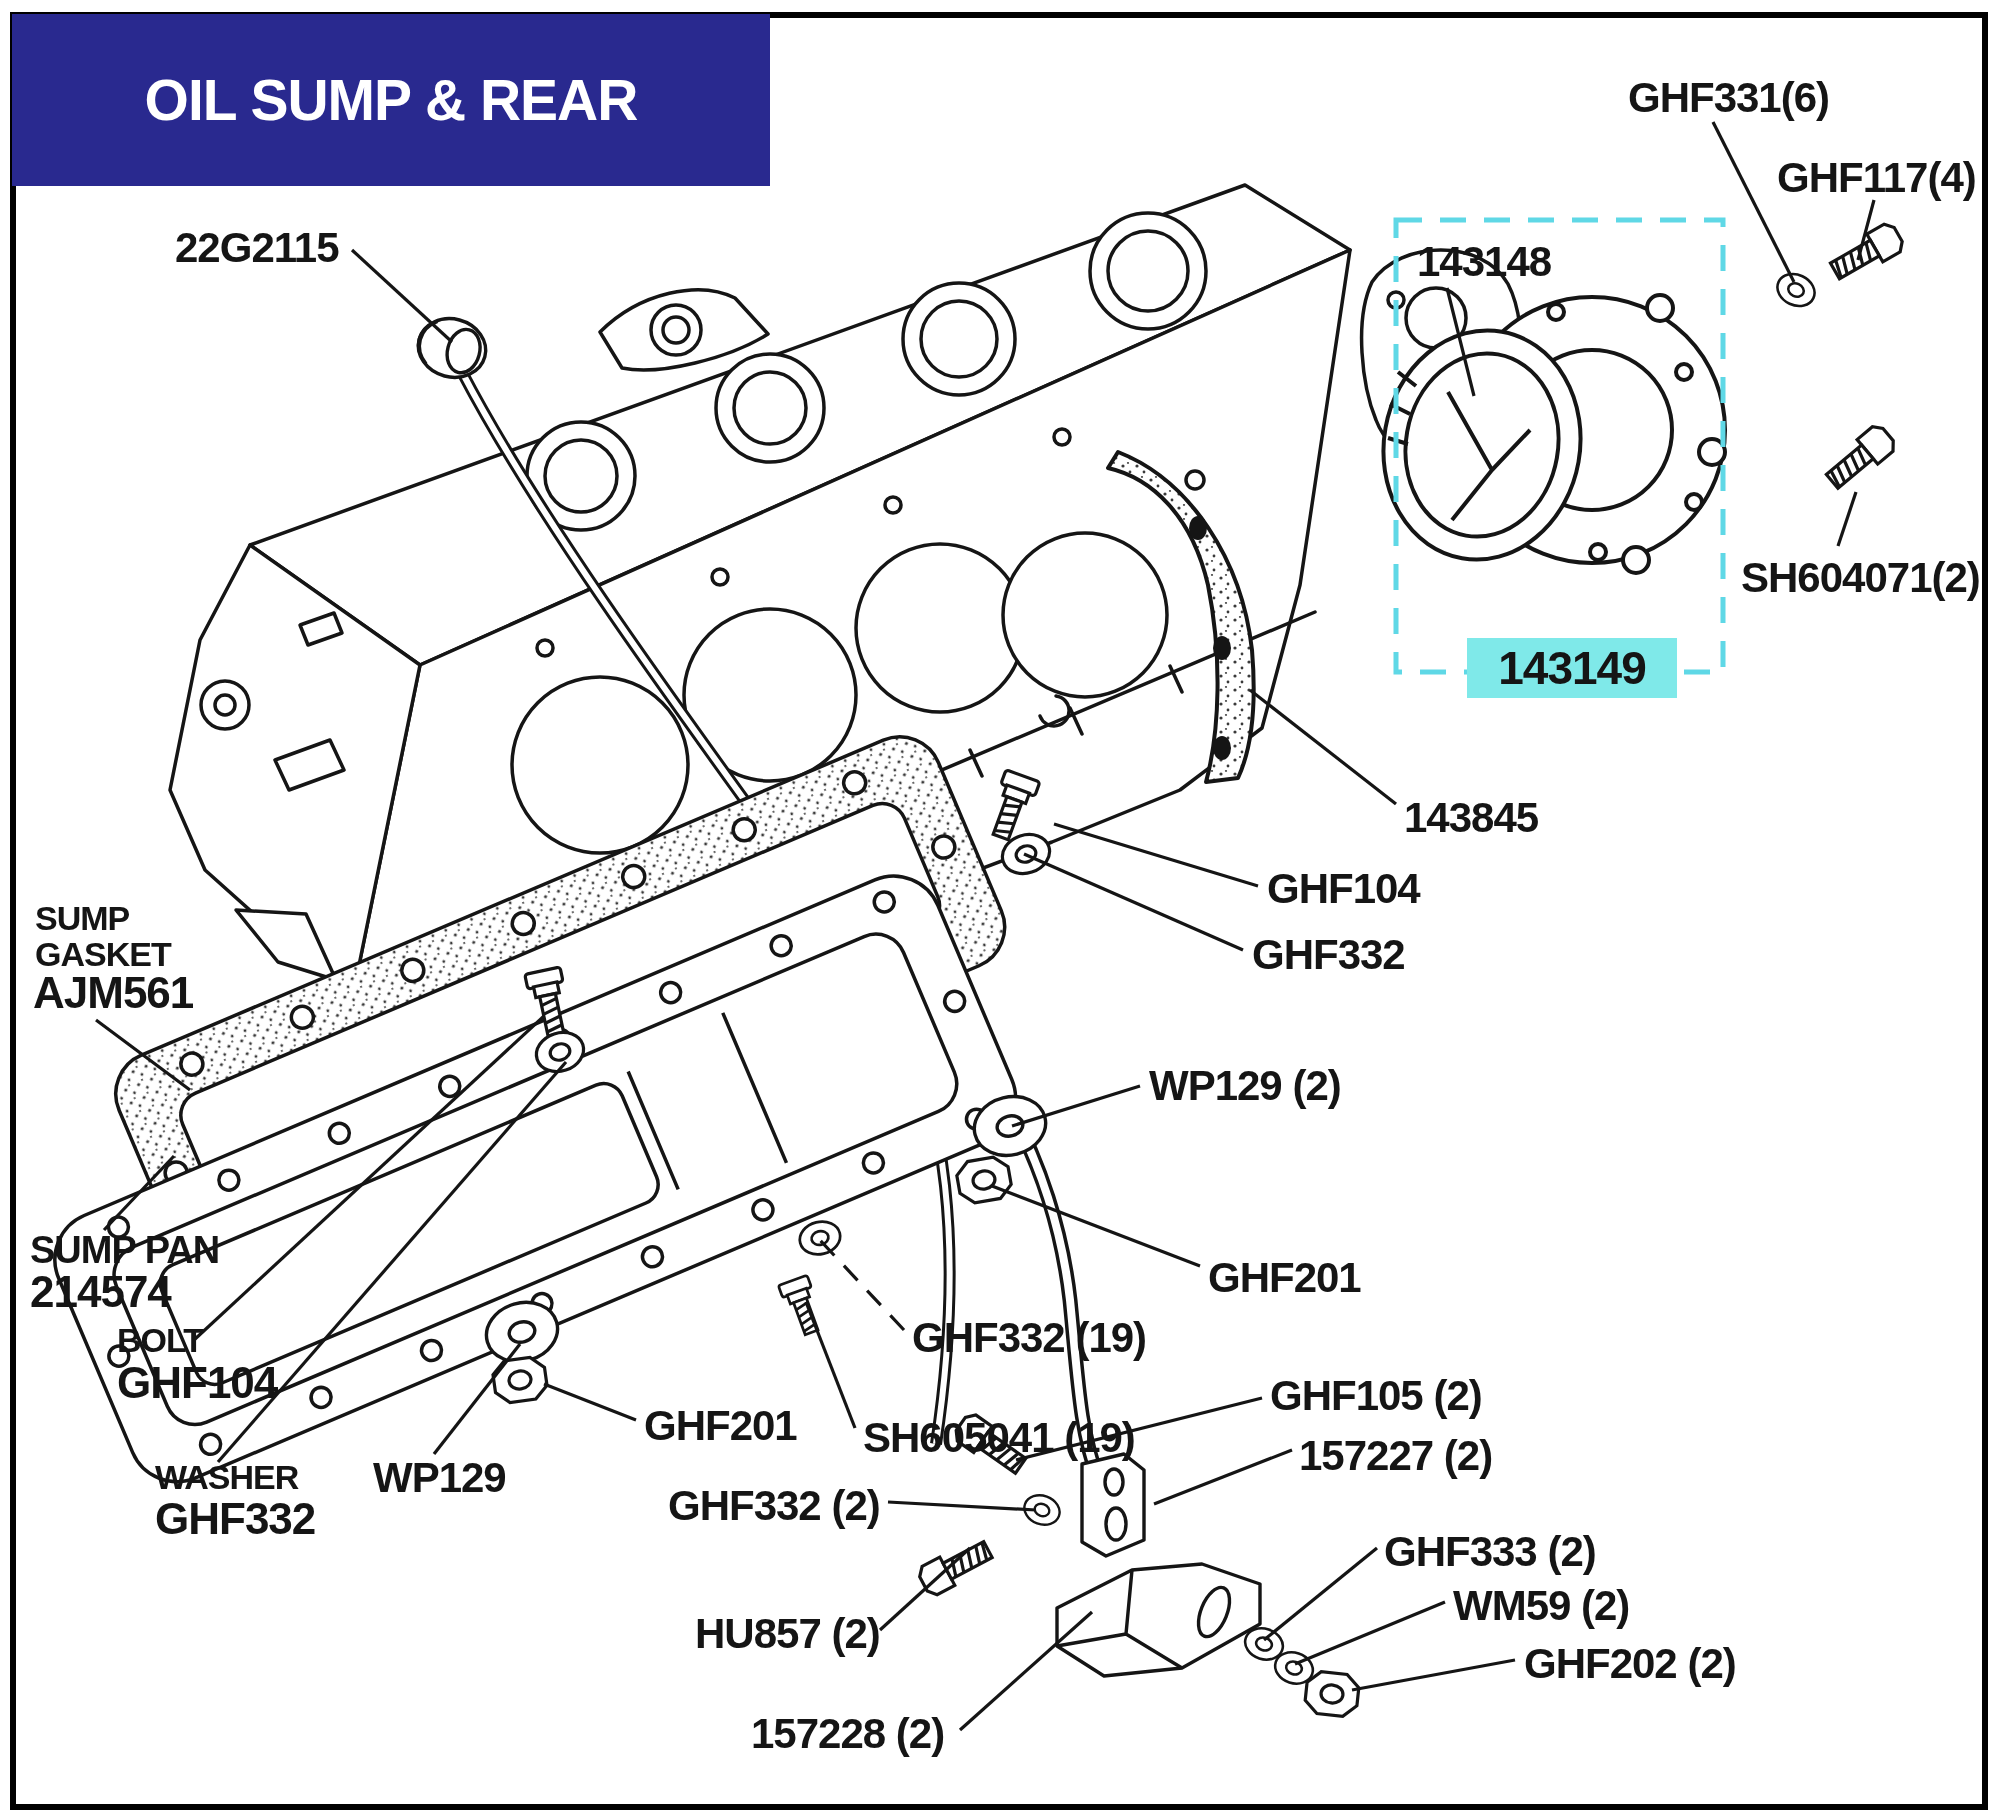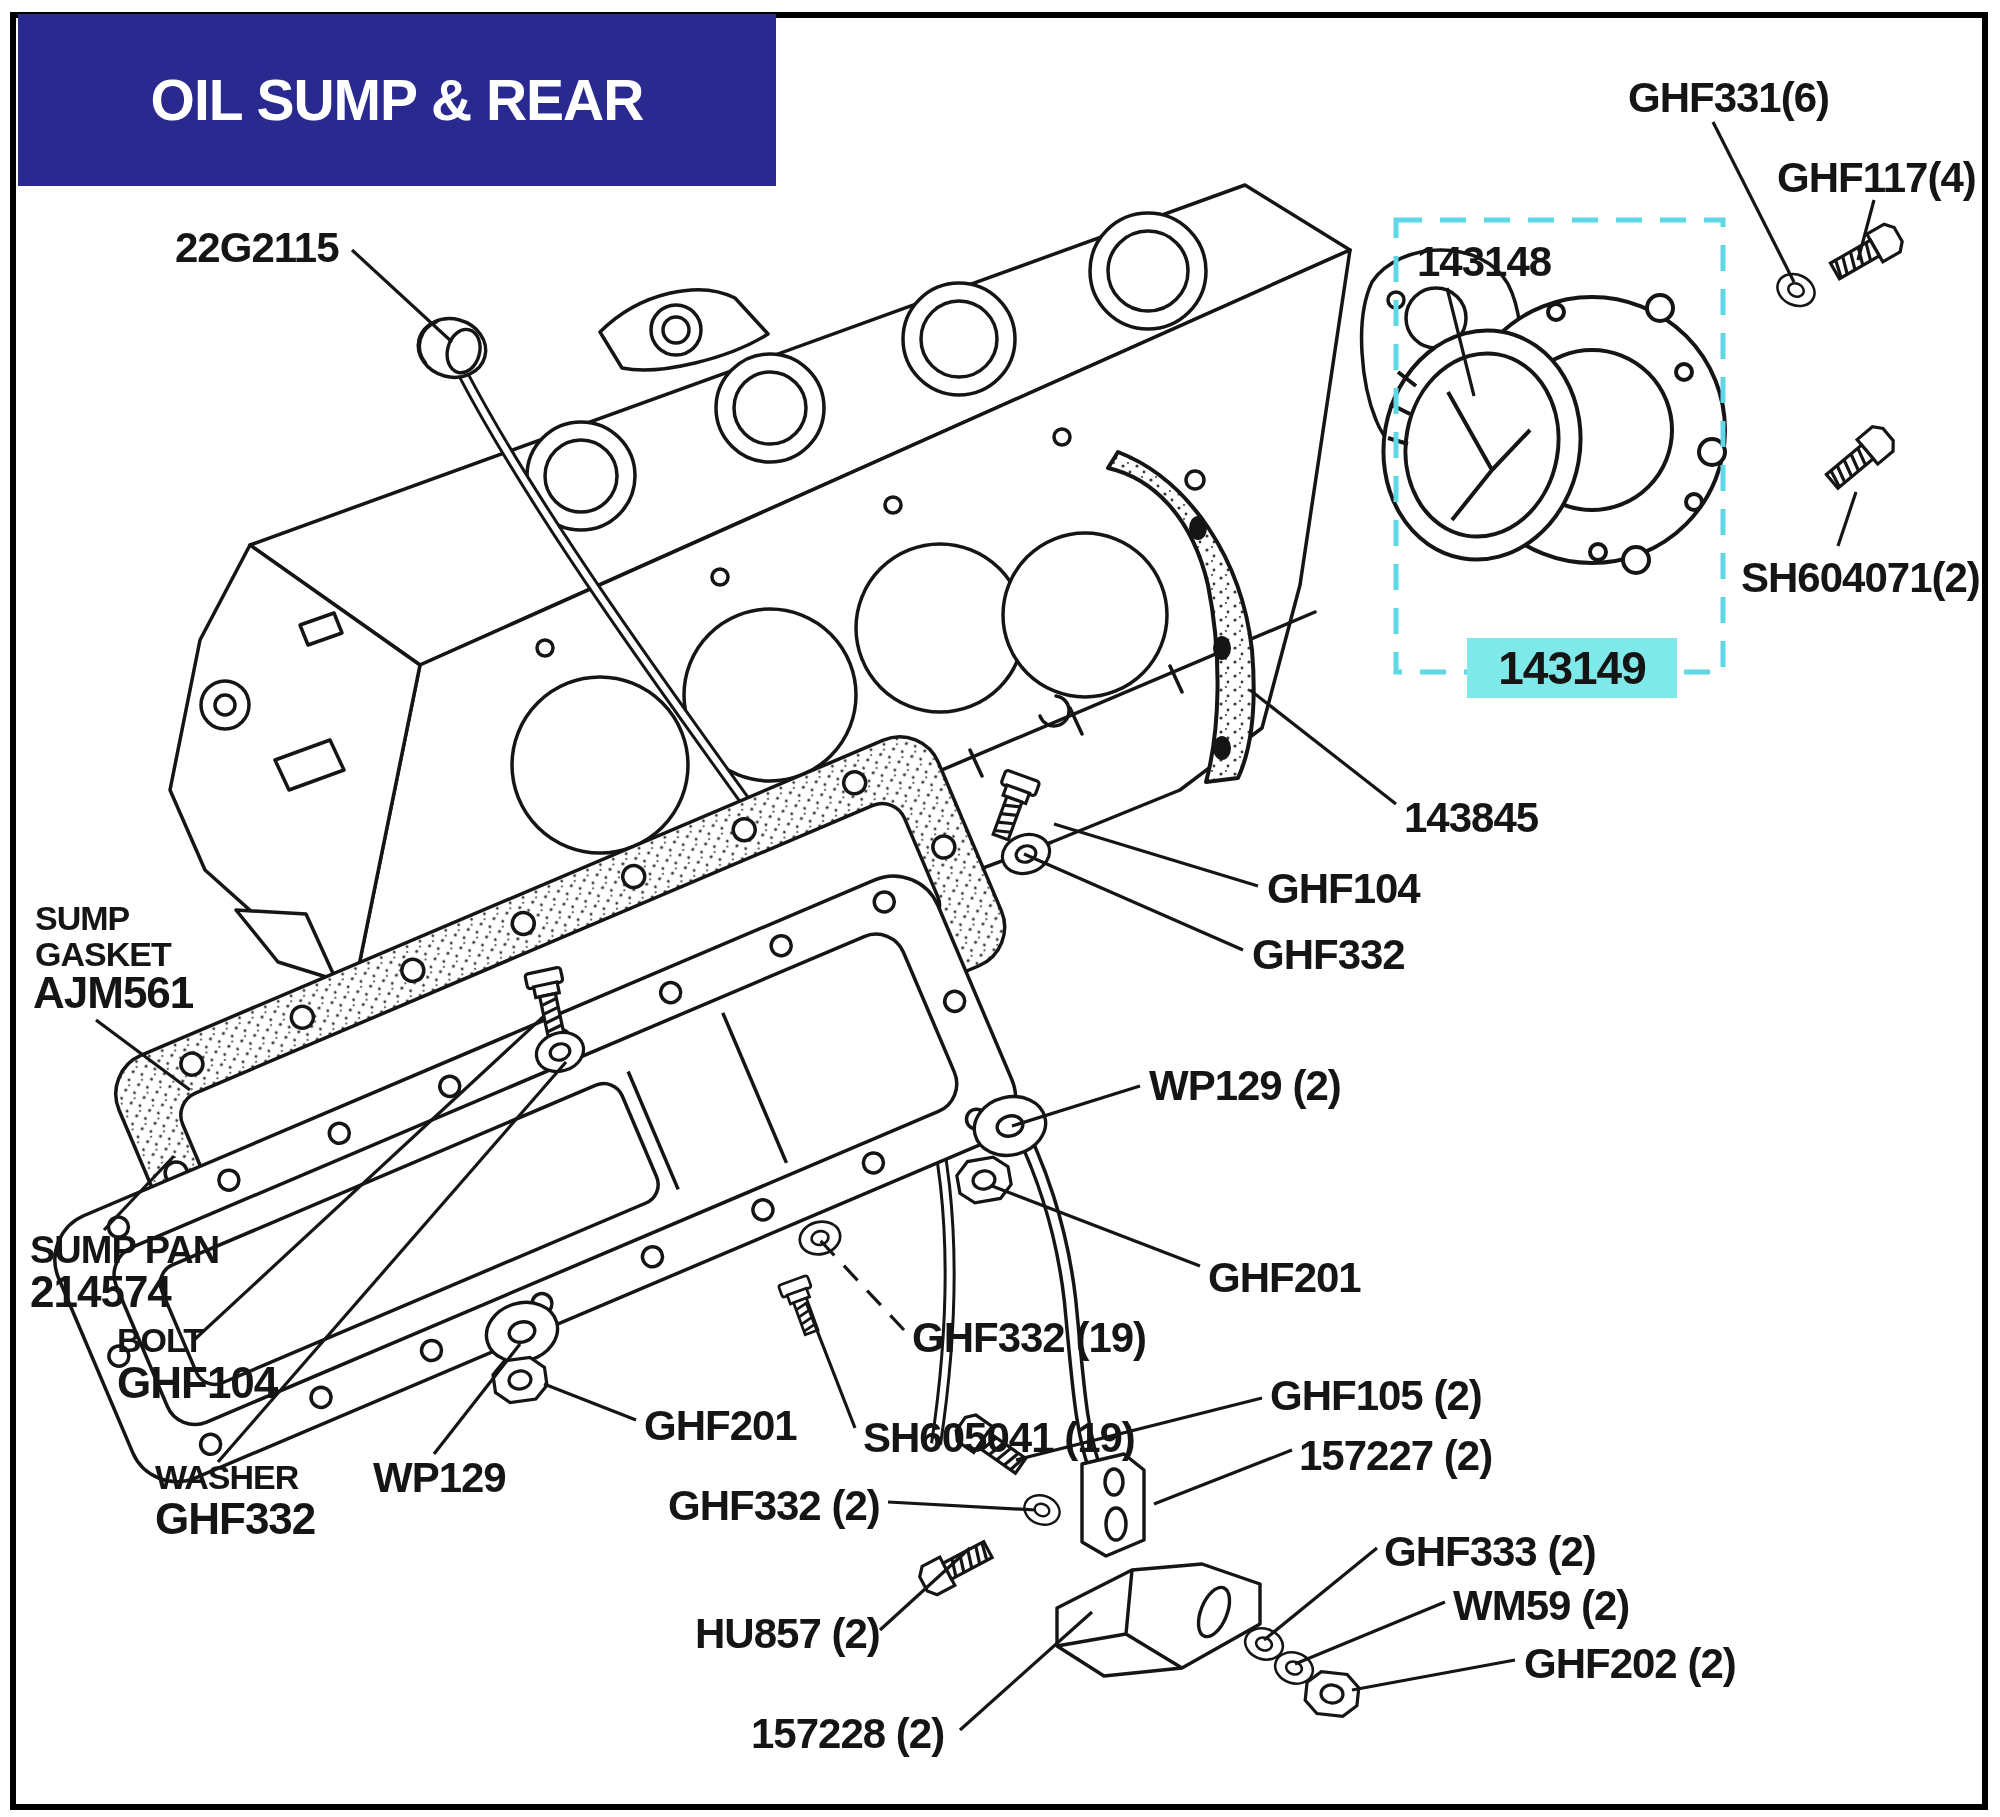--- a/index.html
+++ b/index.html
@@ -1,20 +1,20 @@
 <!DOCTYPE html>
 <html><head>
 <meta charset="utf-8">
 <style>
   html,body{margin:0;padding:0;background:#ffffff;}
   .stage{position:relative;width:2000px;height:1817px;background:#ffffff;overflow:hidden;
          font-family:"Liberation Sans",sans-serif;}
   .stage svg{position:absolute;left:0;top:0;}
   svg text{font-family:"Liberation Sans",sans-serif;font-weight:700;fill:#151515;letter-spacing:-1px;}
-  .title-box{position:absolute;left:18px;top:14px;width:758px;height:172px;
+  .title-box{position:absolute;left:12px;top:14px;width:758px;height:172px;
              display:flex;flex-direction:column;justify-content:center;align-items:center;
              font-weight:700;font-size:57px;letter-spacing:-1px;line-height:1.28;text-align:center;}
 </style>
 </head>
 <body>
 
 <div class="stage">
 
   <svg id="diagram-svg" width="2000" height="1817" viewBox="0 0 2000 1817">
     <defs>

